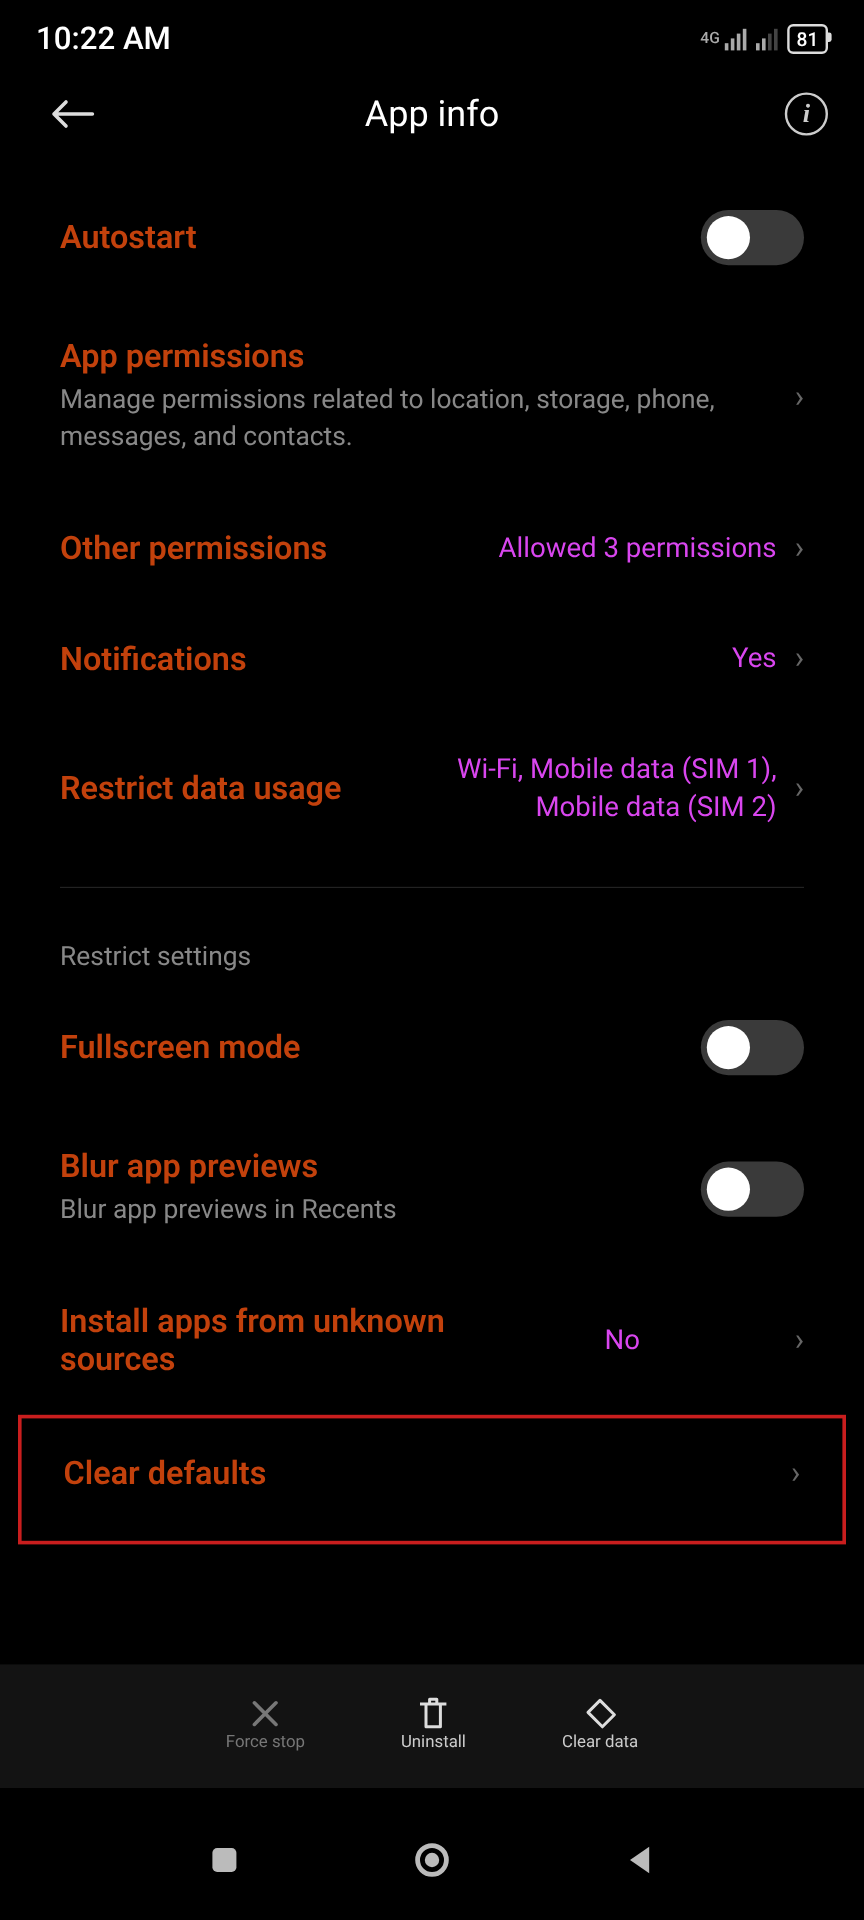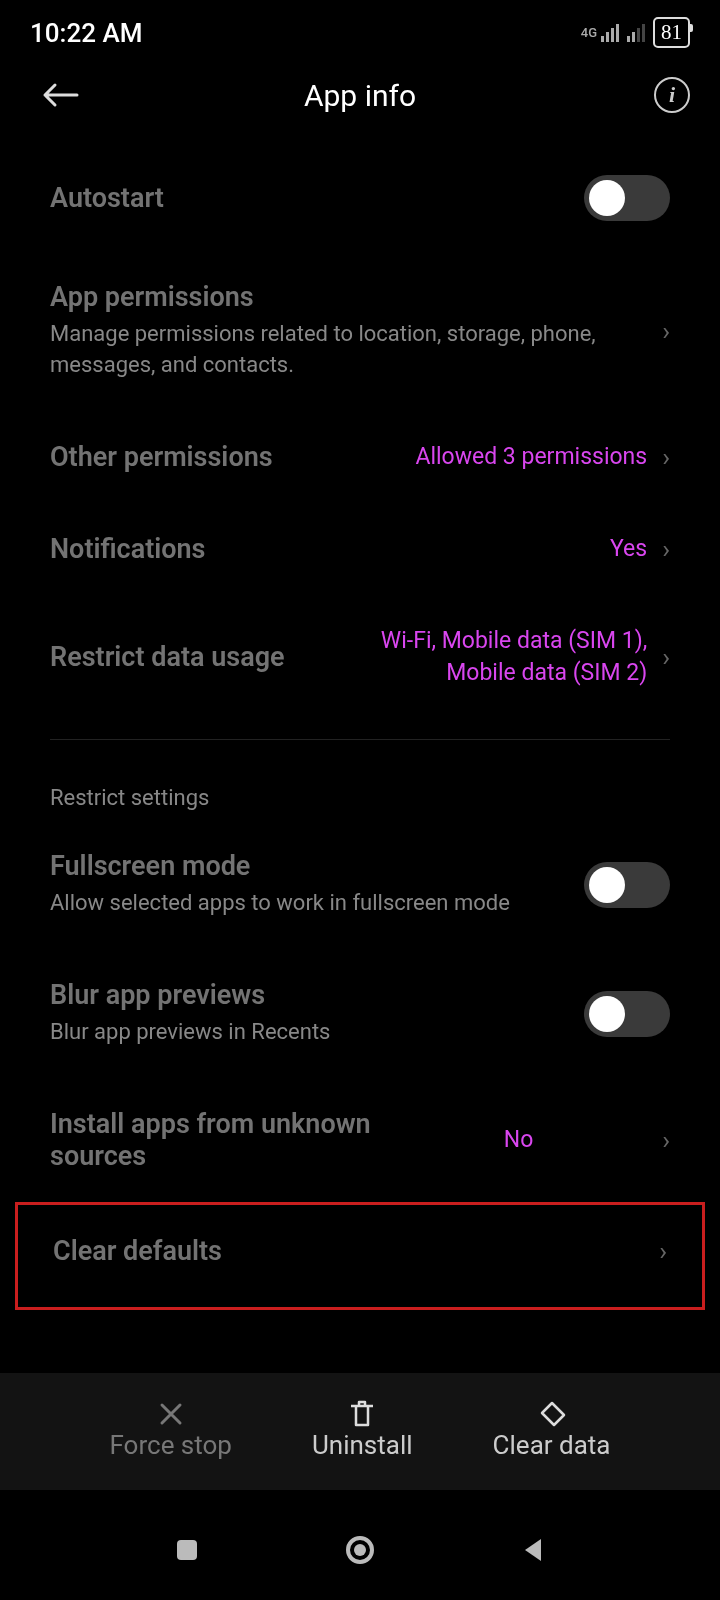--- a/index.html
+++ b/index.html
@@ -41,23 +41,22 @@
     .signal-bars span:nth-child(1) { height: 6px; }
     .signal-bars span:nth-child(2) { height: 10px; }
     .signal-bars span:nth-child(3) { height: 14px; }
     .signal-bars span:nth-child(4) { height: 18px; }
     .signal-bars.dim span:nth-child(3),
     .signal-bars.dim span:nth-child(4) { background: #444; }
     .battery {
       border: 2px solid #ddd;
       border-radius: 5px;
       padding: 1px 6px;
-      font-size: 21px;
+      font-size: 16px;
       position: relative;
-      font-family: Liberation Serif, serif;
     }
     .battery::after {
       content: '';
       position: absolute;
       right: -5px;
       top: 5px;
       width: 3px;
       height: 8px;
       background: #ddd;
       border-radius: 0 2px 2px 0;
@@ -105,21 +104,21 @@
       align-items: center;
       justify-content: space-between;
       padding: 30px 0;
     }
     .row-text {
       flex: 1;
     }
     .row-title {
       font-size: 27px;
       font-weight: 600;
-      color: #737373;
+      color: #c2410c;
     }
     .row-subtitle {
       font-size: 22px;
       color: #888;
       margin-top: 6px;
       line-height: 1.4;
     }
     .row-value {
       font-size: 23px;
       color: #d946ef;
@@ -174,21 +173,21 @@
       justify-content: center;
       gap: 80px;
       background: #131313;
       padding: 25px 0 30px 0;
     }
     .action-btn {
       display: flex;
       flex-direction: column;
       align-items: center;
       color: #ccc;
-      font-size: 26px;
+      font-size: 14px;
     }
     .action-btn.dim { color: #777; }
     .action-icon {
       width: 32px;
       height: 32px;
       display: flex;
       align-items: center;
       justify-content: center;
     }
     .nav-bar {
@@ -291,21 +290,20 @@
     <span class="chevron">›</span>
   </div>
 
   <div class="divider"></div>
 
   <div class="section-header">Restrict settings</div>
 
   <div class="row">
     <div class="row-text">
       <div class="row-title">Fullscreen mode</div>
-      <div class="row-subtitle">Allow selected apps to work in fullscreen mode</div>
     </div>
     <div class="toggle">
       <div class="toggle-knob"></div>
     </div>
   </div>
 
   <div class="row">
     <div class="row-text">
       <div class="row-title">Blur app previews</div>
       <div class="row-subtitle">Blur app previews in Recents</div>

